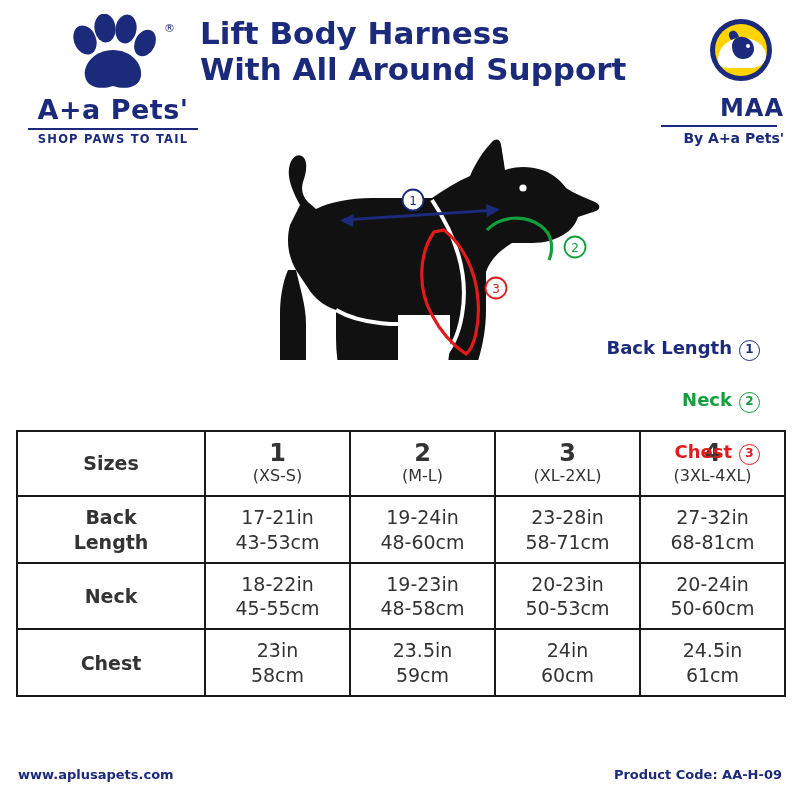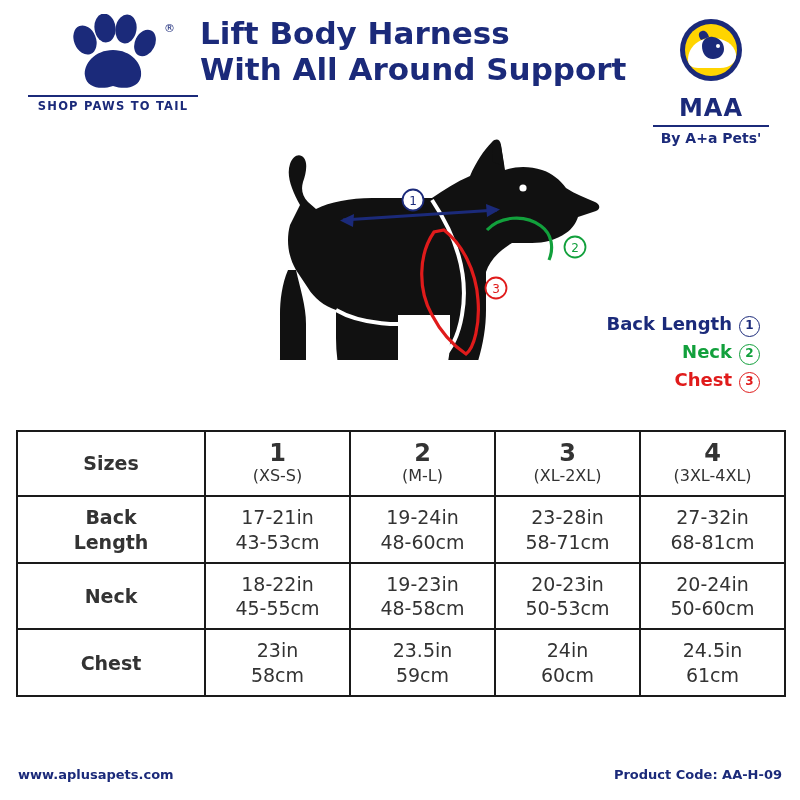--- a/index.html
+++ b/index.html
@@ -75,24 +75,24 @@
   .title-line {
     font-family: "DejaVu Sans", sans-serif;
     font-weight: bold;
     font-size: 31px;
     line-height: 1.16;
     color: #1b2a7a;
   }
 
   .brand-right {
     position: absolute;
-    right: 24px;
+    right: 16px;
     top: 16px;
     width: 130px;
-    text-align: center;
+    text-align: right;
   }
   .maa-name {
     font-weight: bold;
     font-size: 24px;
     color: #1b2a7a;
     letter-spacing: 1px;
     margin-top: 2px;
   }
   .maa-rule {
     width: 116px;
@@ -115,20 +115,21 @@
     position: absolute;
     right: 40px;
     top: 130px;
     text-align: right;
     line-height: 1.55;
   }
   .legend-row {
     font-weight: bold;
     font-size: 18px;
     white-space: nowrap;
+    margin-top: 24px;
   }
   .legend-row .num {
     display: inline-block;
     width: 19px;
     height: 19px;
     line-height: 17px;
     border-radius: 50%;
     border: 1.6px solid currentColor;
     font-size: 12px;
     text-align: center;
@@ -214,20 +215,21 @@
 
     <div class="brand-left">
       <span class="brand-reg">®</span>
       <svg class="paw-logo" width="92" height="78" viewBox="0 0 92 78">
         <ellipse cx="18" cy="26" rx="11" ry="15" fill="#1b2a7a" transform="rotate(-22 18 26)"></ellipse>
         <ellipse cx="38" cy="14" rx="10.5" ry="14.5" fill="#1b2a7a" transform="rotate(-8 38 14)"></ellipse>
         <ellipse cx="59" cy="15" rx="10.5" ry="14.5" fill="#1b2a7a" transform="rotate(10 59 15)"></ellipse>
         <ellipse cx="78" cy="29" rx="10" ry="14" fill="#1b2a7a" transform="rotate(26 78 29)"></ellipse>
         <path d="M46 36 C28 36 16 50 18 62 C20 74 34 76 46 72 C58 76 72 74 74 62 C76 50 64 36 46 36 Z" fill="#1b2a7a"></path>
       </svg>
+      <div class="brand-name">A+a Pets'</div>
       <div class="brand-rule"></div>
       <div class="brand-tag">SHOP PAWS TO TAIL</div>
     </div>
 
     <div class="title-block">
       <div class="title-line">Lift Body Harness</div>
       <div class="title-line">With All Around Support</div>
     </div>
 
     <div class="brand-right">

